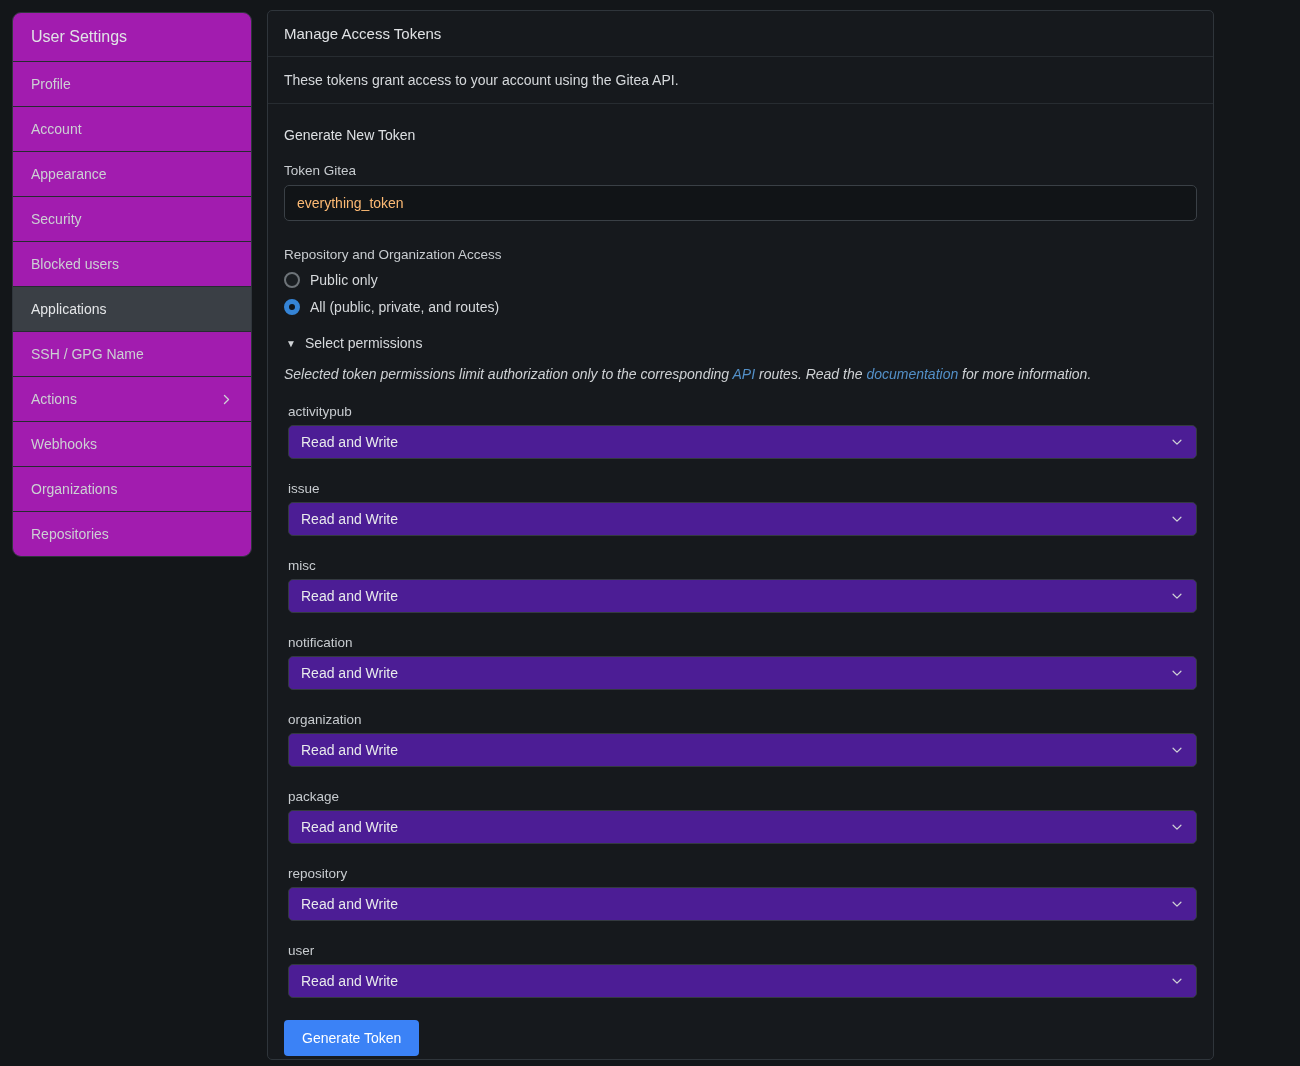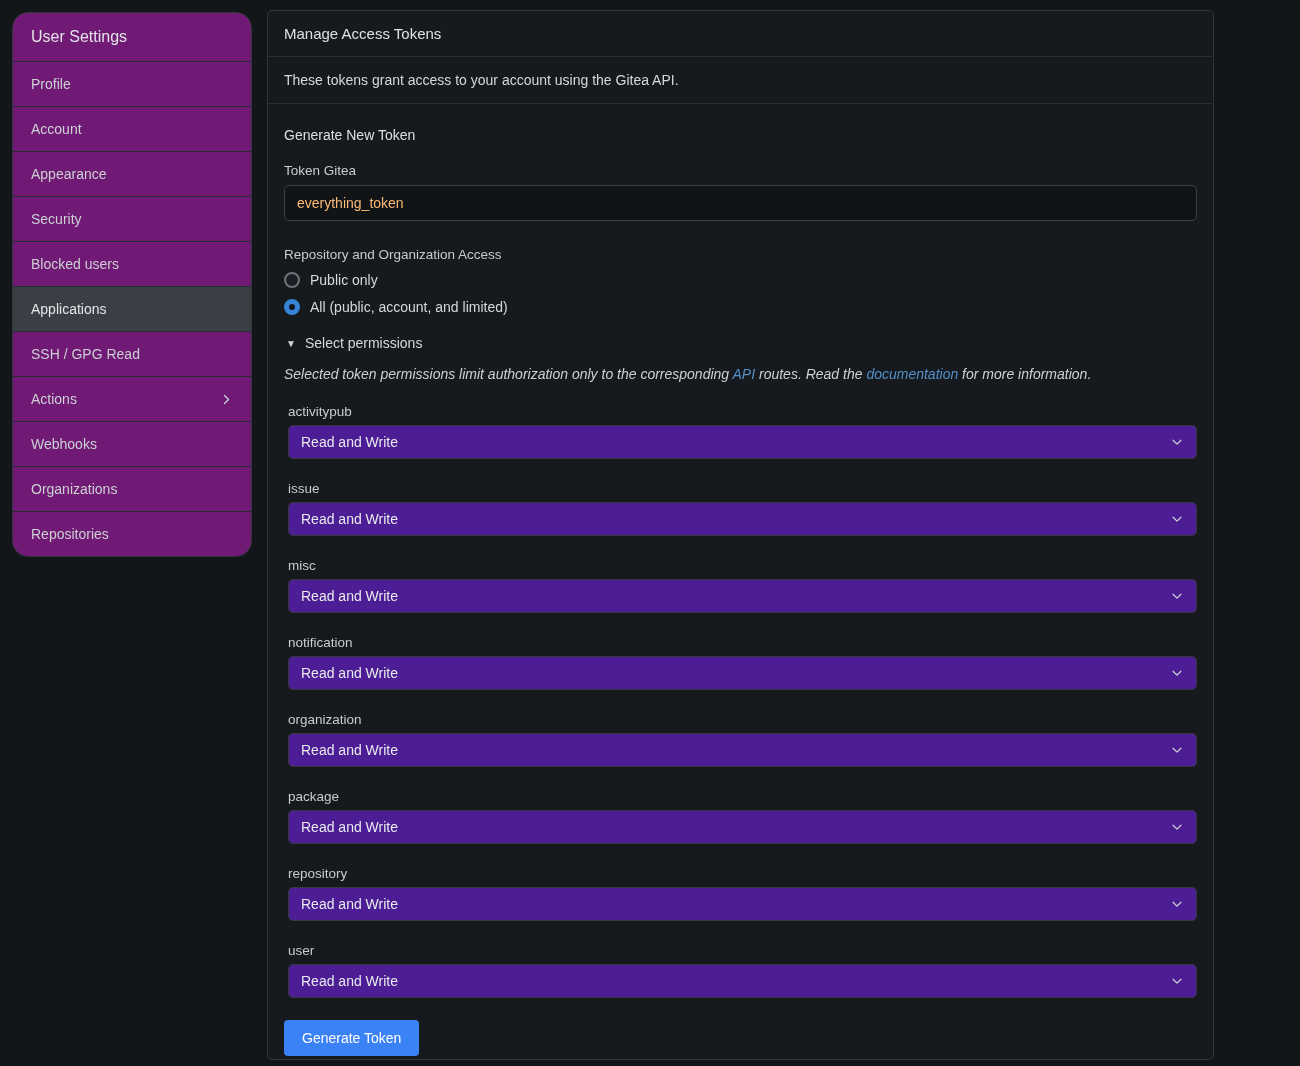--- a/index.html
+++ b/index.html
@@ -12,23 +12,23 @@
     overflow: hidden;
     color: #d3d6d9;
   }
 
   
   .sidebar {
     position: absolute;
     left: 12px;
     top: 12px;
     width: 240px;
-    background: #701a75;
+    background: #a21caf;
     border: 1px solid #2f353b;
-    border-radius: 16px;
+    border-radius: 9px;
     box-sizing: border-box;
   }
   .sidebar-header {
     padding: 14px 18px;
     font-size: 16px;
     color: #e1e3e6;
     box-sizing: border-box;
     height: 48px;
     display: flex;
     align-items: center;
@@ -235,21 +235,21 @@
   <div class="side-item">
     <span>Security</span>
   </div>
   <div class="side-item">
     <span>Blocked users</span>
   </div>
   <div class="side-item active">
     <span>Applications</span>
   </div>
   <div class="side-item">
-    <span>SSH / GPG Read</span>
+    <span>SSH / GPG Name</span>
   </div>
   <div class="side-item">
     <span>Actions</span>
     <span class="chev">
       <svg width="13" height="13" viewBox="0 0 16 16">
           <path d="M5.5 3 L10.5 8 L5.5 13" fill="none" stroke="#cfd2d5" stroke-width="1.6" stroke-linecap="round" stroke-linejoin="round"></path>
         </svg>
     </span>
   </div>
   <div class="side-item">
@@ -274,21 +274,21 @@
     <input class="text-input" type="text" value="everything_token" style="">
 
     <div class="access-label">Repository and Organization Access</div>
 
     <div class="radio-row">
       <span class="radio-circle"></span>
       <span class="radio-text">Public only</span>
     </div>
     <div class="radio-row">
       <span class="radio-circle checked"></span>
-      <span class="radio-text">All (public, account, and limited)</span>
+      <span class="radio-text">All (public, private, and routes)</span>
     </div>
 
     <div class="perm-toggle">
       <span class="caret">▼</span>
       <span class="toggle-label">Select permissions</span>
     </div>
 
     <div class="perm-note"><span>Selected token permissions limit authorization only to the corresponding </span><a>API</a><span> routes. Read the </span><a>documentation</a><span> for more information.</span></div>
 
     <div class="perm-groups">

